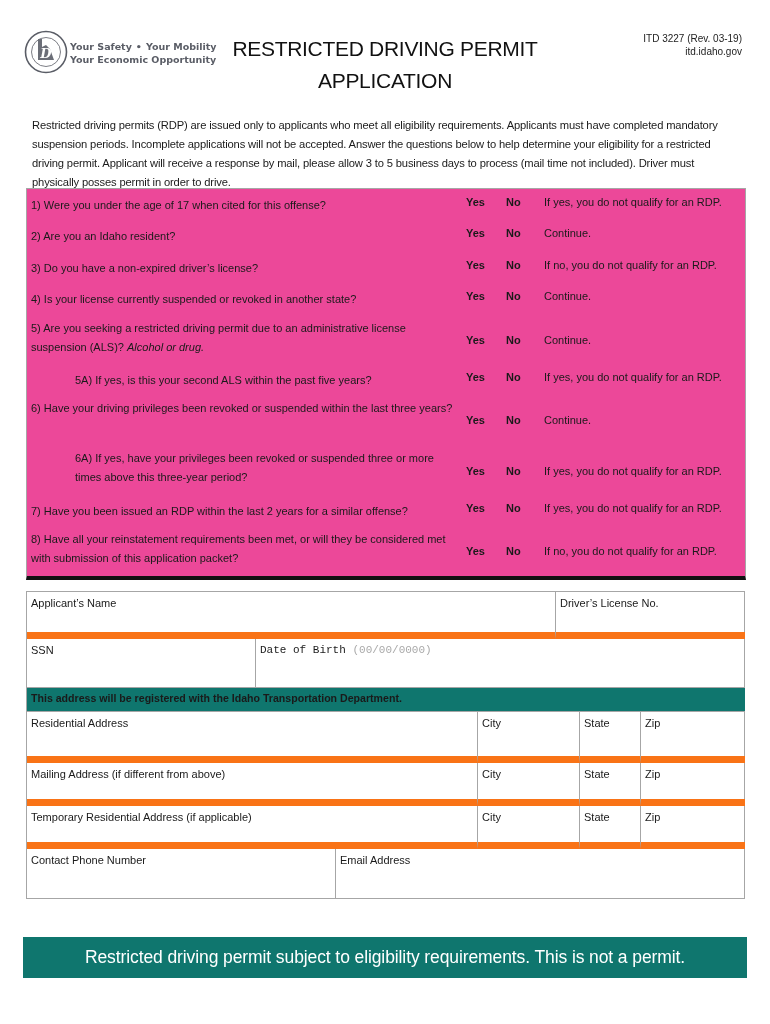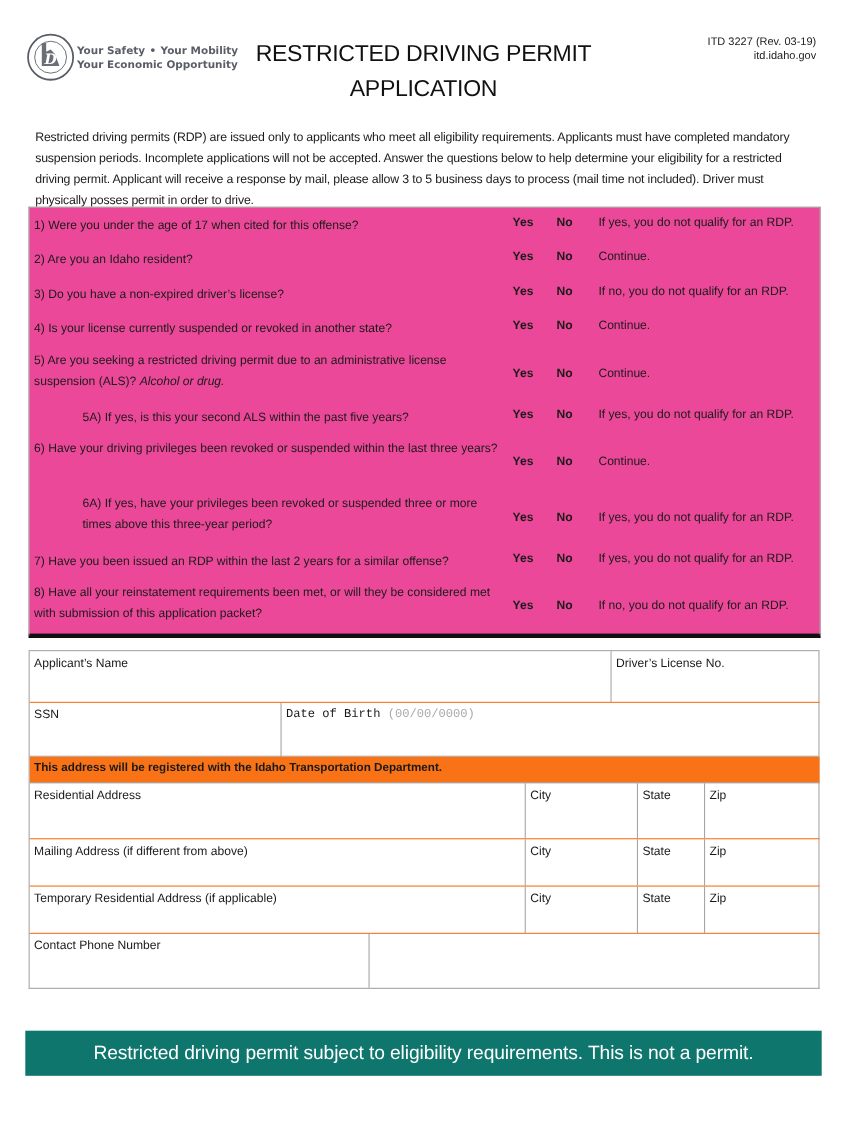--- a/index.html
+++ b/index.html
@@ -19,25 +19,25 @@
     .questions { position: absolute; left: 26px; top: 188px; width: 720px; height: 392px; background: #ec4899; border: 1px solid #a6a6a6; border-bottom: 4px solid #111; }
     .q { position: absolute; left: 0; width: 720px; font-size: 11px; color: #1a1a1a; }
     .q .qt { position: absolute; left: 4px; width: 425px; line-height: 19px; }
     .q .qt.indent { left: 48px; width: 380px; }
     .q .yes { position: absolute; left: 439px; font-weight: bold; }
     .q .no { position: absolute; left: 479px; font-weight: bold; }
     .q .note { position: absolute; left: 517px; }
     .q em { font-style: italic; }
 
     .tbl { position: absolute; left: 26px; width: 719px; border: 1px solid #a6a6a6; }
-    .cell { position: absolute; border-right: 1px solid #a6a6a6; border-bottom: 1px solid #f97316; font-size: 11px; color: #1a1a1a; padding: 5px 4px; }
+    .cell { position: absolute; border-right: 1px solid #a6a6a6; border-bottom: 7px solid #f97316; font-size: 11px; color: #1a1a1a; padding: 5px 4px; }
     .cell.last { border-right: none; }
     .cell.bot { border-bottom: none; }
     .hint { color: #a9a9a9; }
-    .band { position: absolute; background: #f97316; font-weight: bold; font-size: 10.6px; padding: 4px 4px; border-bottom: 1px solid #a6a6a6; }
+    .band { position: absolute; background: #0f766e; font-weight: bold; font-size: 10.6px; padding: 4px 4px; border-bottom: 1px solid #a6a6a6; }
 
     .footer-banner { position: absolute; left: 23px; top: 937px; width: 724px; height: 41px; background: #0f766e; color: #ffffff; font-size: 17.5px; text-align: center; line-height: 41px; letter-spacing: -0.1px; }
   </style>
 </head>
 <body>
 
 <div>
   <svg class="logo" viewBox="0 0 44 44">
     <circle cx="22" cy="22" r="20.5" fill="#fff" stroke="#5a5d66" stroke-width="1.6"></circle>
     <circle cx="22" cy="22" r="14.5" fill="none" stroke="#5a5d66" stroke-width="0.8"></circle>
@@ -151,15 +151,16 @@
   <div class="cell" style="left:451px; top:75px; width:102px; height:43px;"><span>City</span></div>
   <div class="cell" style="left:553px; top:75px; width:61px; height:43px;"><span>State</span></div>
   <div class="cell last" style="left:614px; top:75px; width:104px; height:43px;"><span>Zip</span></div>
 
   <div class="cell" style="left:0; top:118px; width:451px; height:43px;"><span>Temporary Residential Address (if applicable)</span></div>
   <div class="cell" style="left:451px; top:118px; width:102px; height:43px;"><span>City</span></div>
   <div class="cell" style="left:553px; top:118px; width:61px; height:43px;"><span>State</span></div>
   <div class="cell last" style="left:614px; top:118px; width:104px; height:43px;"><span>Zip</span></div>
 
   <div class="cell bot" style="left:0; top:161px; width:309px; height:49px;"><span>Contact Phone Number</span></div>
+  <div class="cell last bot" style="left:309px; top:161px; width:409px; height:49px;"><span>Email Address</span></div>
 </div>
 
 <div class="footer-banner">Restricted driving permit subject to eligibility requirements. This is not a permit.</div>
 
 </body></html>

